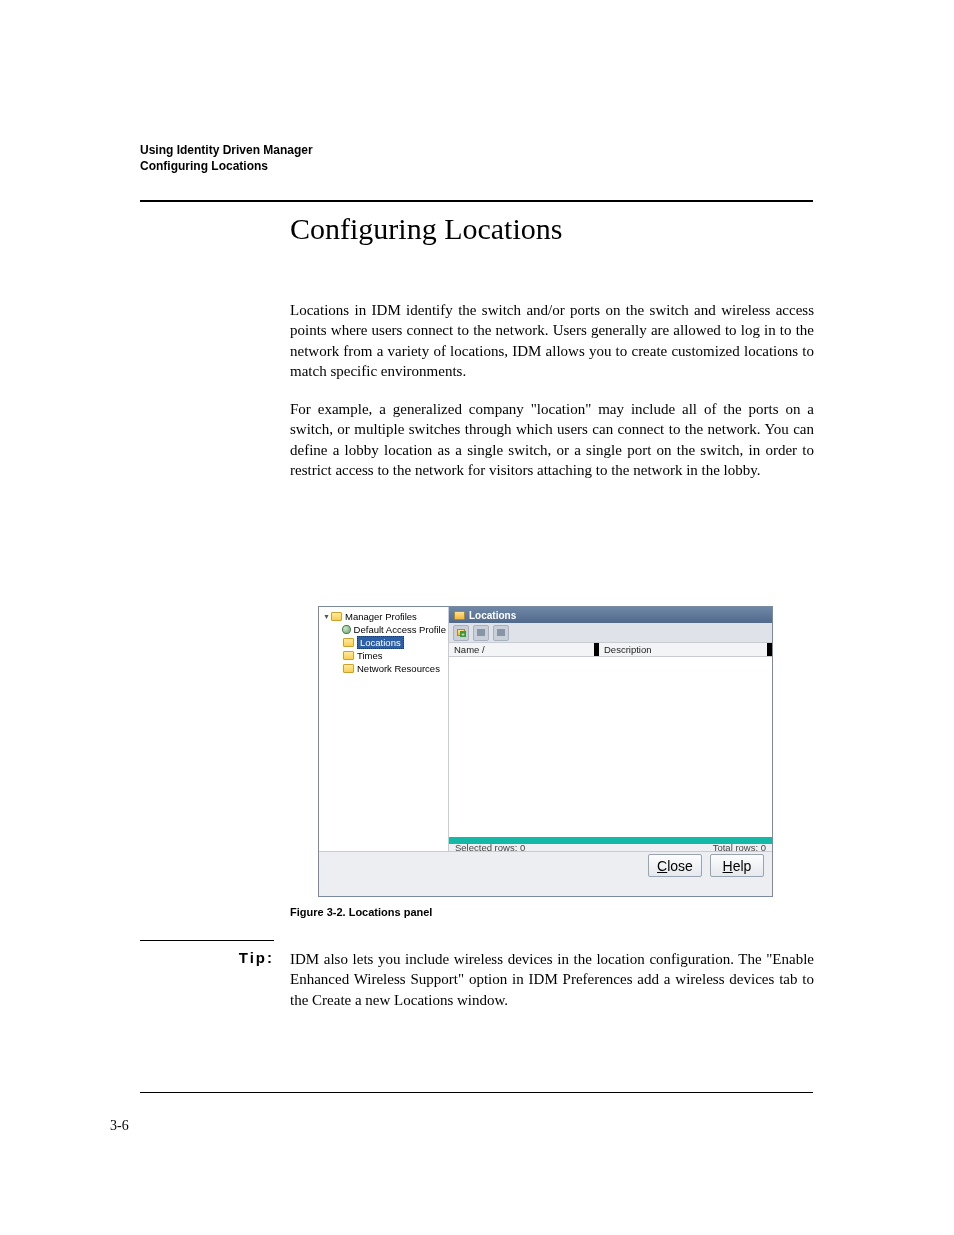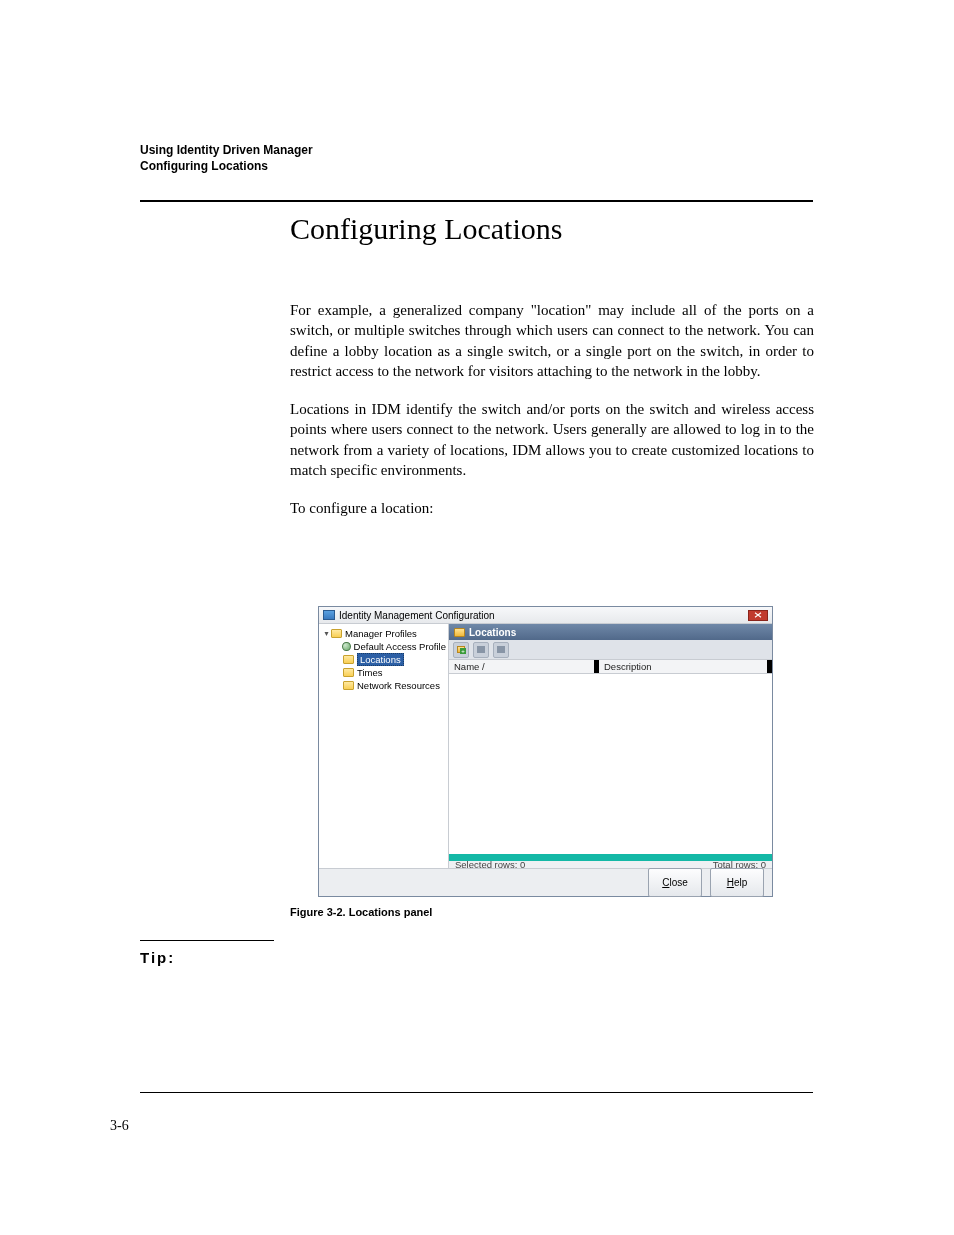--- a/index.html
+++ b/index.html
@@ -44,62 +44,52 @@
   .tb-btn.first .plus { position:absolute; right:-2px; bottom:-2px; width:6px; height:6px; background:#3a9b3a; color:#fff; font-size:6px; line-height:6px; text-align:center; }
 
   .cols { height: 14px; background: #f3f4f6; border-bottom: 1px solid #c8ccd2; display: flex; font-size: 9.5px; color: #222; }
   .col { border-right: 5px solid #000000; display:flex; align-items:center; padding:0 5px; }
   .col.name { width: 150px; }
   .col.desc { flex: 1; }
   .grid-body { flex: 1; background: #fff; }
   .rp-status { height: 14px; background: #eef0f3; border-top: 7px solid #14b8a6; display: flex; justify-content: space-between; padding: 0 6px; font-size: 9.5px; color: #444; align-items:center; }
 
   .dlg-footer { height: 28px; border-top: 1px solid #c8ccd2; display: flex; justify-content: flex-end; align-items: center; gap: 8px; padding-right: 8px; background: #eceef1; }
-  .dlg-btn { min-width: 54px; height: 29px; background: linear-gradient(#fdfdfe,#e5e8ec); border: 1px solid #9aa3b0; border-radius: 2px; font-size: 10px; display:flex; align-items:center; justify-content:center; cursor: pointer; }
+  .dlg-btn { min-width: 54px; height: 23px; background: linear-gradient(#fdfdfe,#e5e8ec); border: 1px solid #9aa3b0; border-radius: 2px; font-size: 14px; display:flex; align-items:center; justify-content:center; cursor: pointer; }
   .dlg-btn .mn { text-decoration: underline; }
 
   .fig-caption { position: absolute; left: 290px; top: 906px; font-family: Arial, Helvetica, sans-serif; font-weight: 700; font-size: 11px; }
 
   .tip-rule { position: absolute; left: 140px; top: 940px; width: 134px; border-top: 1px solid #000; }
-  .tip-label { position: absolute; right: 680px; top: 949px; width: 134px; font-family: Arial, Helvetica, sans-serif; font-weight: 700; font-size: 15px; letter-spacing: 2px; }
+  .tip-label { position: absolute; right: 680px; top: 949px; width: 134px; text-align: right; font-family: Arial, Helvetica, sans-serif; font-weight: 700; font-size: 15px; letter-spacing: 2px; }
   .tip-body { position: absolute; left: 290px; top: 949px; width: 524px; font-size: 15px; line-height: 1.35; text-align: justify; }
 
   .rule-bot { position: absolute; left: 140px; top: 1092px; width: 673px; border-top: 1px solid #000; }
   .pageno { position: absolute; left: 110px; top: 1118px; font-size: 14px; text-align: right; }
 </style>
 </head>
 <body>
 
 <div class="page">
 
   <div class="running-head">
     <div>Using Identity Driven Manager</div>
     <div>Configuring Locations</div>
   </div>
 
   <div class="rule-top"></div>
 
   <div class="content">
     <h1 class="h1">Configuring Locations</h1>
+    <p class="para">Locations in IDM identify the switch and/or ports on the switch and wireless access points where users connect to the network. Users generally are allowed to log in to the network from a variety of locations, IDM allows you to create customized locations to match specific environments.</p>
     <p class="para">For example, a generalized company "location" may include all of the ports on a switch, or multiple switches through which users can connect to the network. You can define a lobby location as a single switch, or a single port on the switch, in order to restrict access to the network for visitors attaching to the network in the lobby.</p>
-    <p class="para">Locations in IDM identify the switch and/or ports on the switch and wireless access points where users connect to the network. Users generally are allowed to log in to the network from a variety of locations, IDM allows you to create customized locations to match specific environments.</p>
-    <p class="para nobot">To configure a location:</p>
   </div>
 
   <div class="fig-wrap">
     <div class="dlg">
-      <div class="dlg-title">
-        <span class="t-icon"></span>
-        <span class="t-text">Identity Management Configuration</span>
-        <span class="t-close">
-          <svg viewBox="0 0 10 8">
-              <path d="M1 1 L9 7 M9 1 L1 7" stroke="#fff" stroke-width="1.4"></path>
-            </svg>
-        </span>
-      </div>
       <div class="dlg-body">
         <div class="tree-pane">
           <div class="tree-item">
             <span class="tri">▾</span>
             <span class="fico"></span>
             <span class="lbl">Manager Profiles</span>
           </div>
           <div class="tree-item indent1">
             <span class="tri"></span>
             <span class="gico"></span>
@@ -158,16 +148,17 @@
             <span><span class="mn">H</span>elp</span>
           </div>
       </div>
     </div>
   </div>
 
   <div class="fig-caption">Figure 3-2. Locations panel</div>
 
   <div class="tip-rule"></div>
   <div class="tip-label">Tip:</div>
+  <div class="tip-body">IDM also lets you include wireless devices in the location configuration. The "Enable Enhanced Wireless Support" option in IDM Preferences add a wireless devices tab to the Create a new Locations window.</div>
 
   <div class="rule-bot"></div>
   <div class="pageno">3-6</div>
 </div>
 
 </body></html>

